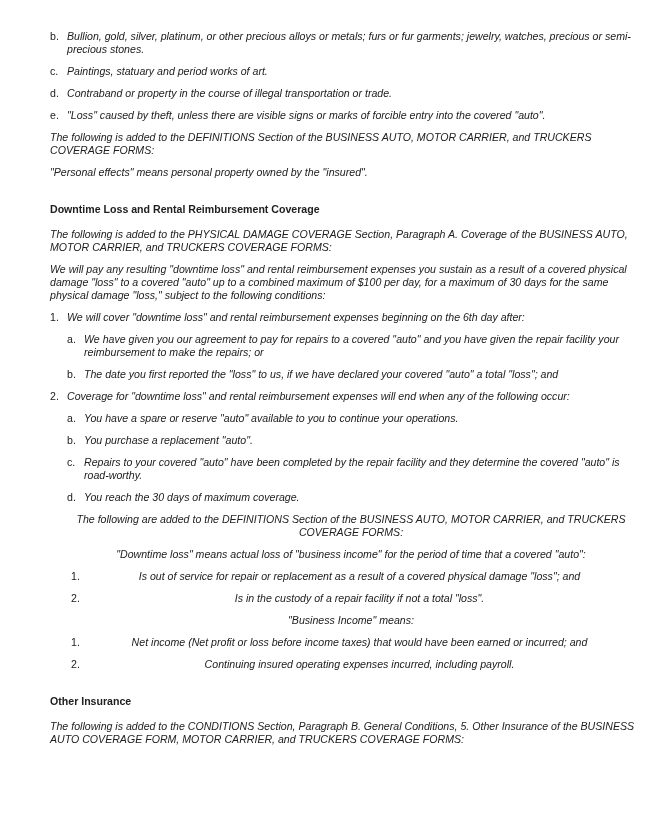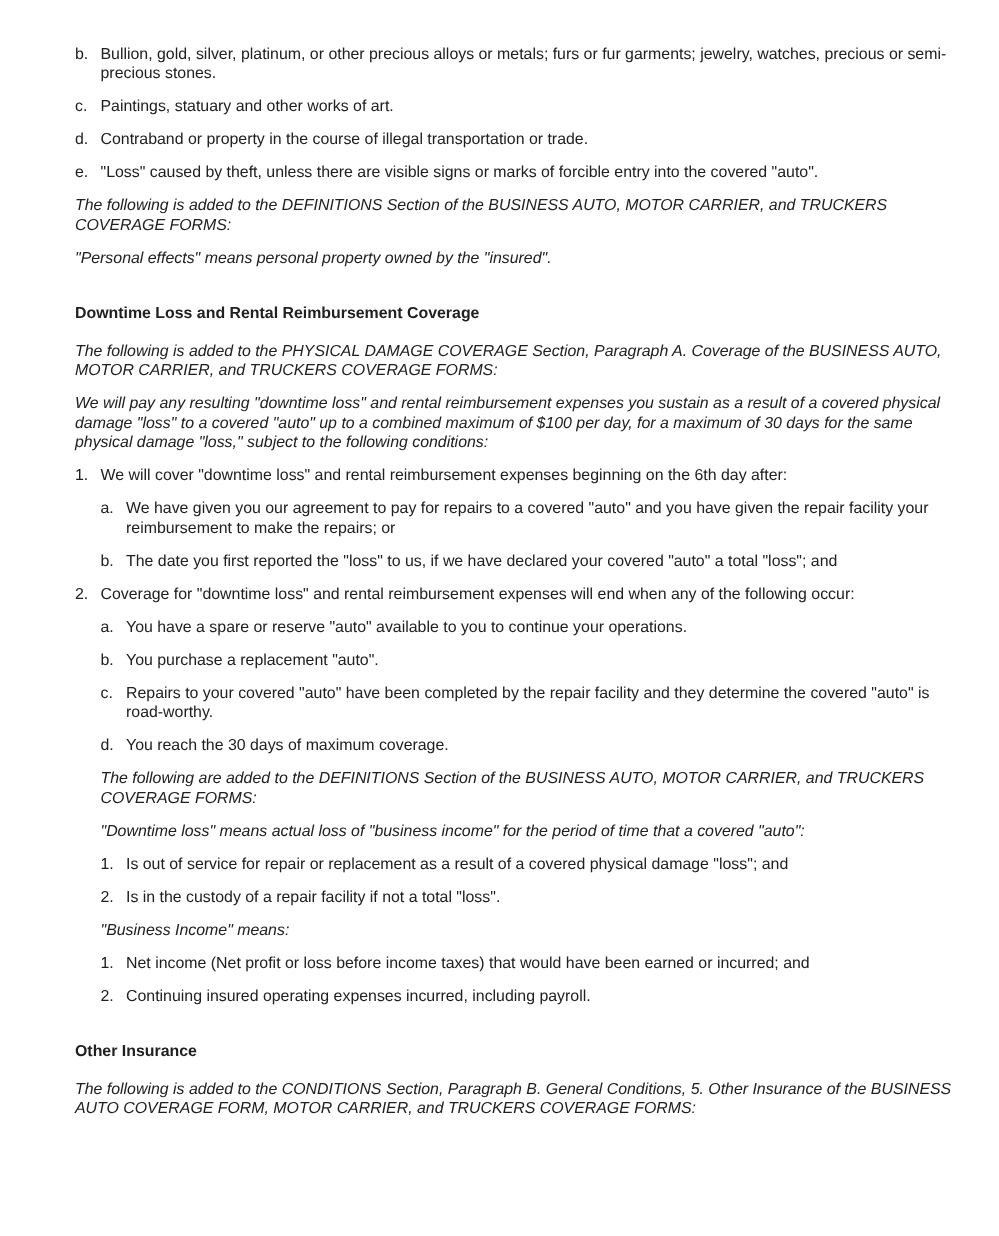--- a/index.html
+++ b/index.html
@@ -30,38 +30,38 @@
     font-weight: bold;
     margin: 24px 0 12px 0;
     max-width: 585px;
   }
   .list { max-width: 585px; }
   .li {
     display: flex;
     margin: 0 0 9px 0;
   }
   .li .mk { flex: 0 0 17px; }
-  .li .tx { flex: 1 1 auto; }
+  .li .tx { flex: 1 1 auto; font-style: italic; }
   .lvl2 { margin-left: 17px; }
-  .indent-block { margin-left: 17px; max-width: 568px; }
+  .indent-block { margin-left: 17px; max-width: 568px; text-align: center; }
   .indent-block .para { max-width: 568px; }
 </style>
 </head>
 <body>
 
 <div class="page">
 
   <div class="list">
     <div class="li">
       <span class="mk">b.</span>
       <span class="tx">Bullion, gold, silver, platinum, or other precious alloys or metals; furs or fur garments; jewelry, watches, precious or semi-precious stones.</span>
     </div>
     <div class="li">
       <span class="mk">c.</span>
-      <span class="tx">Paintings, statuary and other works of art.</span>
+      <span class="tx">Paintings, statuary and period works of art.</span>
     </div>
     <div class="li">
       <span class="mk">d.</span>
       <span class="tx">Contraband or property in the course of illegal transportation or trade.</span>
     </div>
     <div class="li">
       <span class="mk">e.</span>
       <span class="tx">"Loss" caused by theft, unless there are visible signs or marks of forcible entry into the covered "auto".</span>
     </div>
   </div>

